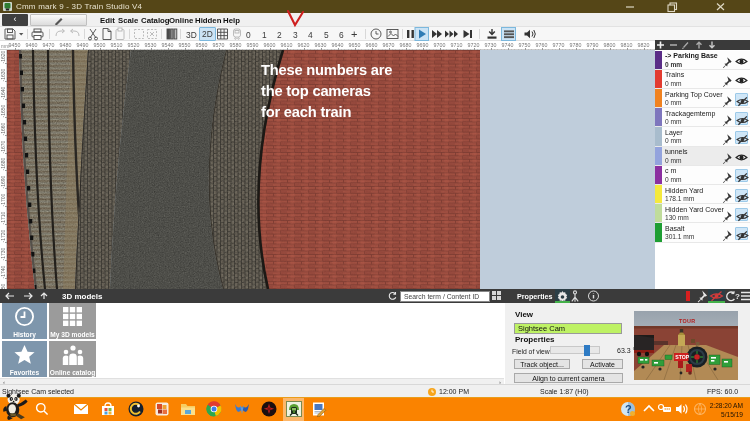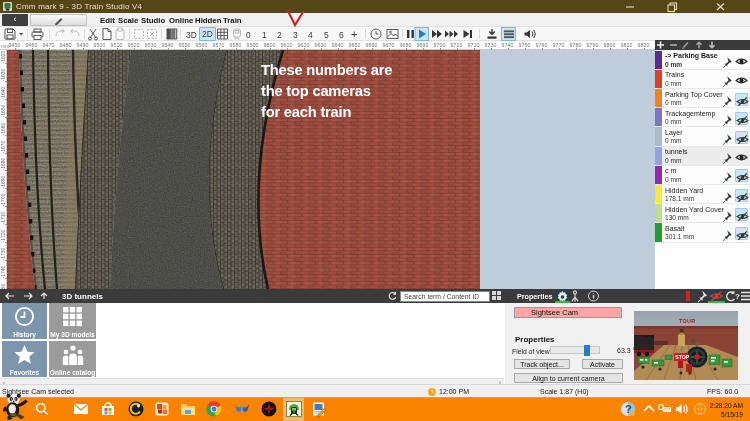--- a/index.html
+++ b/index.html
@@ -73,24 +73,24 @@
   <div id="backbtn">‹</div>
   <div id="pencilbtn">
       <svg style="display:block" width="55" height="10" viewBox="0 0 55 10">
         <g transform="translate(24,1)" stroke="#444" stroke-width="1.2" fill="none">
           <path d="M0.5,7.5 L6,2 l1.5,1.5 L2,9 l-2,0.5 z" fill="#555" stroke="none"></path>
         </g>
       </svg>
     </div>
   <div class="menuitem" style="left:100px">Edit</div>
   <div class="menuitem" style="left:118px">Scale</div>
-  <div class="menuitem" style="left:141px">Studio</div>
+  <div class="menuitem" style="left:141px">Catalog</div>
   <div class="menuitem" style="left:169px">Online</div>
   <div class="menuitem" style="left:195px">Hidden</div>
-  <div class="menuitem" style="left:223px">Train</div>
+  <div class="menuitem" style="left:223px">Help</div>
 </div>
 
 <div class="abs" id="toolbar">
   <svg class="abs" style="left:0;top:0" width="750" height="14" viewBox="0 0 750 14" id="toolsvg">
       <g transform="translate(4,0)" stroke="#4a4a4a" fill="none" stroke-width="0.9">
         <path d="M1,2 h8 l2,2 v8 h-10 z"></path>
         <rect x="3" y="8" width="6" height="4"></rect>
         <rect x="3.5" y="2" width="5" height="3.5"></rect>
       </g>
       <g transform="translate(19,0)" stroke="#4a4a4a" fill="none" stroke-width="0.9">
@@ -732,21 +732,21 @@
         </svg></div>
     </div>
   </div>
 
 <div class="abs" id="bl-header">
   <svg class="abs" style="left:4px;top:2px" width="56" height="10" viewBox="0 0 56 10" stroke="#e8e8e8" stroke-width="1.2" fill="none">
     <path d="M10,5 H2 m3,-3 L2,5 l3,3"></path>
       <path d="M20,5 h8 m-3,-3 l3,3 -3,3"></path>
       <path d="M40,8 V2 m-3,3 l3,-3 3,3"></path>
   </svg>
-  <div class="abs" style="left:62px;top:2.5px;font-size:8px;font-weight:bold;color:#fff">3D tunnels</div>
+  <div class="abs" style="left:62px;top:2.5px;font-size:8px;font-weight:bold;color:#fff">3D models</div>
   <svg class="abs" style="left:387px;top:2px" width="11" height="10" viewBox="0 0 11 10" fill="none" stroke="#e8e8e8" stroke-width="1.1">
       <path d="M8.5,3 A3.4,3.4 0 1 0 8.8,6.2 M8.5,1 v2.2 h-2.2"></path>
     </svg>
   <div class="abs" style="left:400px;top:1.5px;width:90px;height:11px;background:#fff;border:1px solid #888;font-size:6.8px;color:#444;padding-left:3px;line-height:10px">Search term / Content ID</div>
   <svg class="abs" style="left:492px;top:2px" width="10" height="10" viewBox="0 0 10 10" fill="#d8d8d8">
       <rect x="0" y="0" width="4" height="4"></rect>
       <rect x="5" y="0" width="4" height="4"></rect>
       <rect x="0" y="5" width="4" height="4"></rect>
       <rect x="5" y="5" width="4" height="4"></rect>
     </svg>
@@ -831,21 +831,21 @@
     <div class="cap">Online catalog</div>
   </div>
   <div id="hscroll">
       <span style="position:absolute;left:3px;top:0px">‹</span>
       <span style="position:absolute;right:3px;top:0px">›</span>
     </div>
 </div>
 
 <div class="abs" id="br-panel">
   <div class="plabel" style="left:10px;top:7px">View</div>
-  <div class="abs" style="left:9px;top:4px;width:108px;height:11px;background:#fca5a5;border:1px solid #9a9a9a;font-size:7.5px;color:#111;line-height:10px;padding-left:16px">Sightsee Cam</div>
+  <div class="abs" style="left:9px;top:20px;width:108px;height:11px;background:#bef264;border:1px solid #9a9a9a;font-size:7.5px;color:#111;line-height:10px;padding-left:3px">Sightsee Cam</div>
   <div class="plabel" style="left:10px;top:32px">Properties</div>
   <div class="abs" style="left:7px;top:44.5px;font-size:6.8px;color:#222">Field of view:</div>
   <div class="abs" style="left:45px;top:43px;width:50px;height:8px;background:#e8e8e8;border:1px solid #c8c8c8"></div>
   <div class="abs" style="left:79px;top:41.5px;width:5.5px;height:11px;background:#2e7bc4"></div>
   <div class="abs" style="left:112px;top:44px;font-size:7px;color:#222">63.3 °</div>
   <div class="pbtn" style="left:9px;top:56px;width:56px;height:10px;line-height:9px">Track object...</div>
   <div class="pbtn" style="left:77px;top:56px;width:41px;height:10px;line-height:9px">Activate</div>
   <div class="pbtn" style="left:9px;top:70px;width:109px;height:10px;line-height:9px">Align to current camera</div>
   <div class="abs" id="preview" style="left:129px;top:8px;width:104px;height:69px;"><svg width="104" height="69" viewBox="0 0 104 69">
 <defs>

